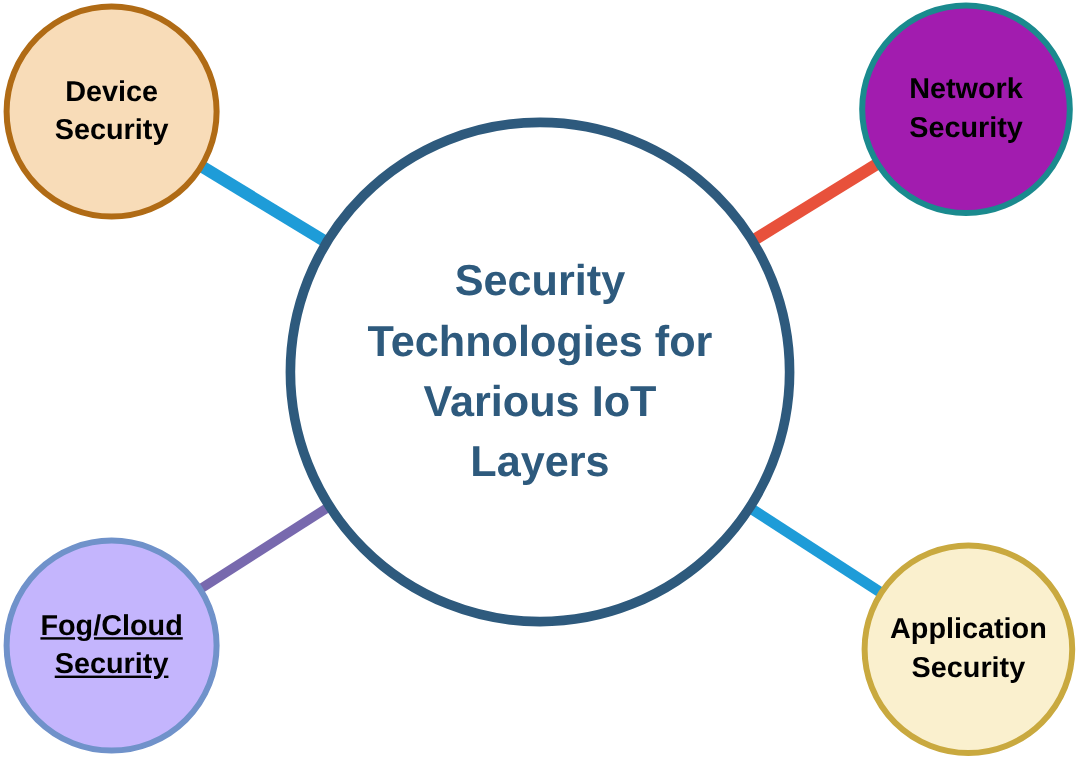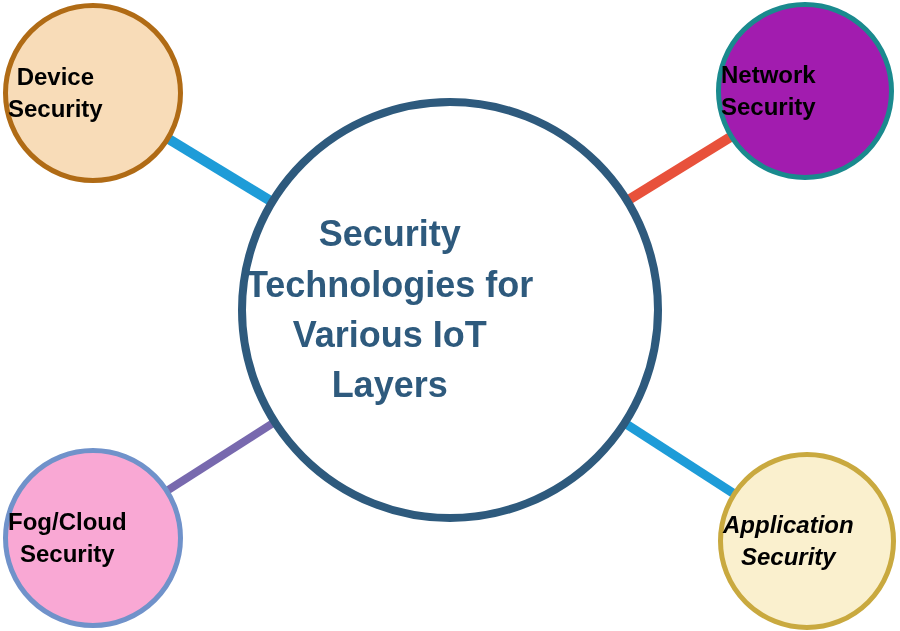--- a/index.html
+++ b/index.html
@@ -17,20 +17,21 @@
     width: 900px; height: 631px;
     z-index: 1;
   }
   .node {
     position: absolute;
     border-radius: 50%;
     border-style: solid;
     box-sizing: border-box;
     display: flex;
     align-items: center;
+    justify-content: center;
     text-align: center;
     font-weight: 700;
     z-index: 2;
   }
   .node-label { white-space: pre-line; }
   .satellite {
     width: 180px;
     height: 180px;
     border-width: 5px;
     font-size: 24px;
@@ -39,21 +40,21 @@
   .hub {
     left: 238px; top: 98px;
     width: 424px; height: 424px;
     border-width: 8px;
     font-size: 36px;
     line-height: 1.4;
   }
   .node-device      { left: 3px;   top: 3px; }
   .node-network     { left: 716px; top: 2px;   width: 178px; height: 178px; }
   .node-fog-cloud   { left: 3px;   top: 448px; }
-  .node-application { left: 718px; top: 452px; width: 178px; height: 178px; font-style: italic; }
+  .node-application { left: 718px; top: 452px; width: 178px; height: 178px; }
 </style>
 </head>
 <body>
 
 <div class="canvas">
 
   <svg class="connectors-layer" viewBox="0 0 900 631" xmlns="http://www.w3.org/2000/svg">
     <line x1="93" y1="93" x2="450" y2="310" stroke="#1E9CD8" stroke-width="10"></line>
     <line x1="805" y1="91" x2="450" y2="310" stroke="#E8513B" stroke-width="10"></line>
     <line x1="93" y1="538" x2="450" y2="310" stroke="#7869AE" stroke-width="8"></line>
@@ -70,21 +71,21 @@
   <div class="node satellite node-device" style="background-color: rgb(248, 220, 184); border-color: rgb(176, 107, 21); color: rgb(0, 0, 0);">
     <div class="node-label">Device
 Security</div>
   </div>
 
   <div class="node satellite node-network" style="background-color: #a21caf; border-color: rgb(26, 138, 142); color: rgb(0, 0, 0);">
     <div class="node-label">Network
 Security</div>
   </div>
 
-  <div class="node satellite node-fog-cloud" style="background-color: #f9a8d4; border-color: rgb(112, 146, 202); color: rgb(0, 0, 0);">
+  <div class="node satellite node-fog-cloud" style="background-color: #c4b5fd; border-color: rgb(112, 146, 202); color: rgb(0, 0, 0); text-decoration: underline;">
     <div class="node-label">Fog/Cloud
 Security</div>
   </div>
 
   <div class="node satellite node-application" style="background-color: rgb(250, 240, 206); border-color: rgb(201, 169, 63); color: rgb(0, 0, 0);">
     <div class="node-label">Application
 Security</div>
   </div>
 
 </div>

